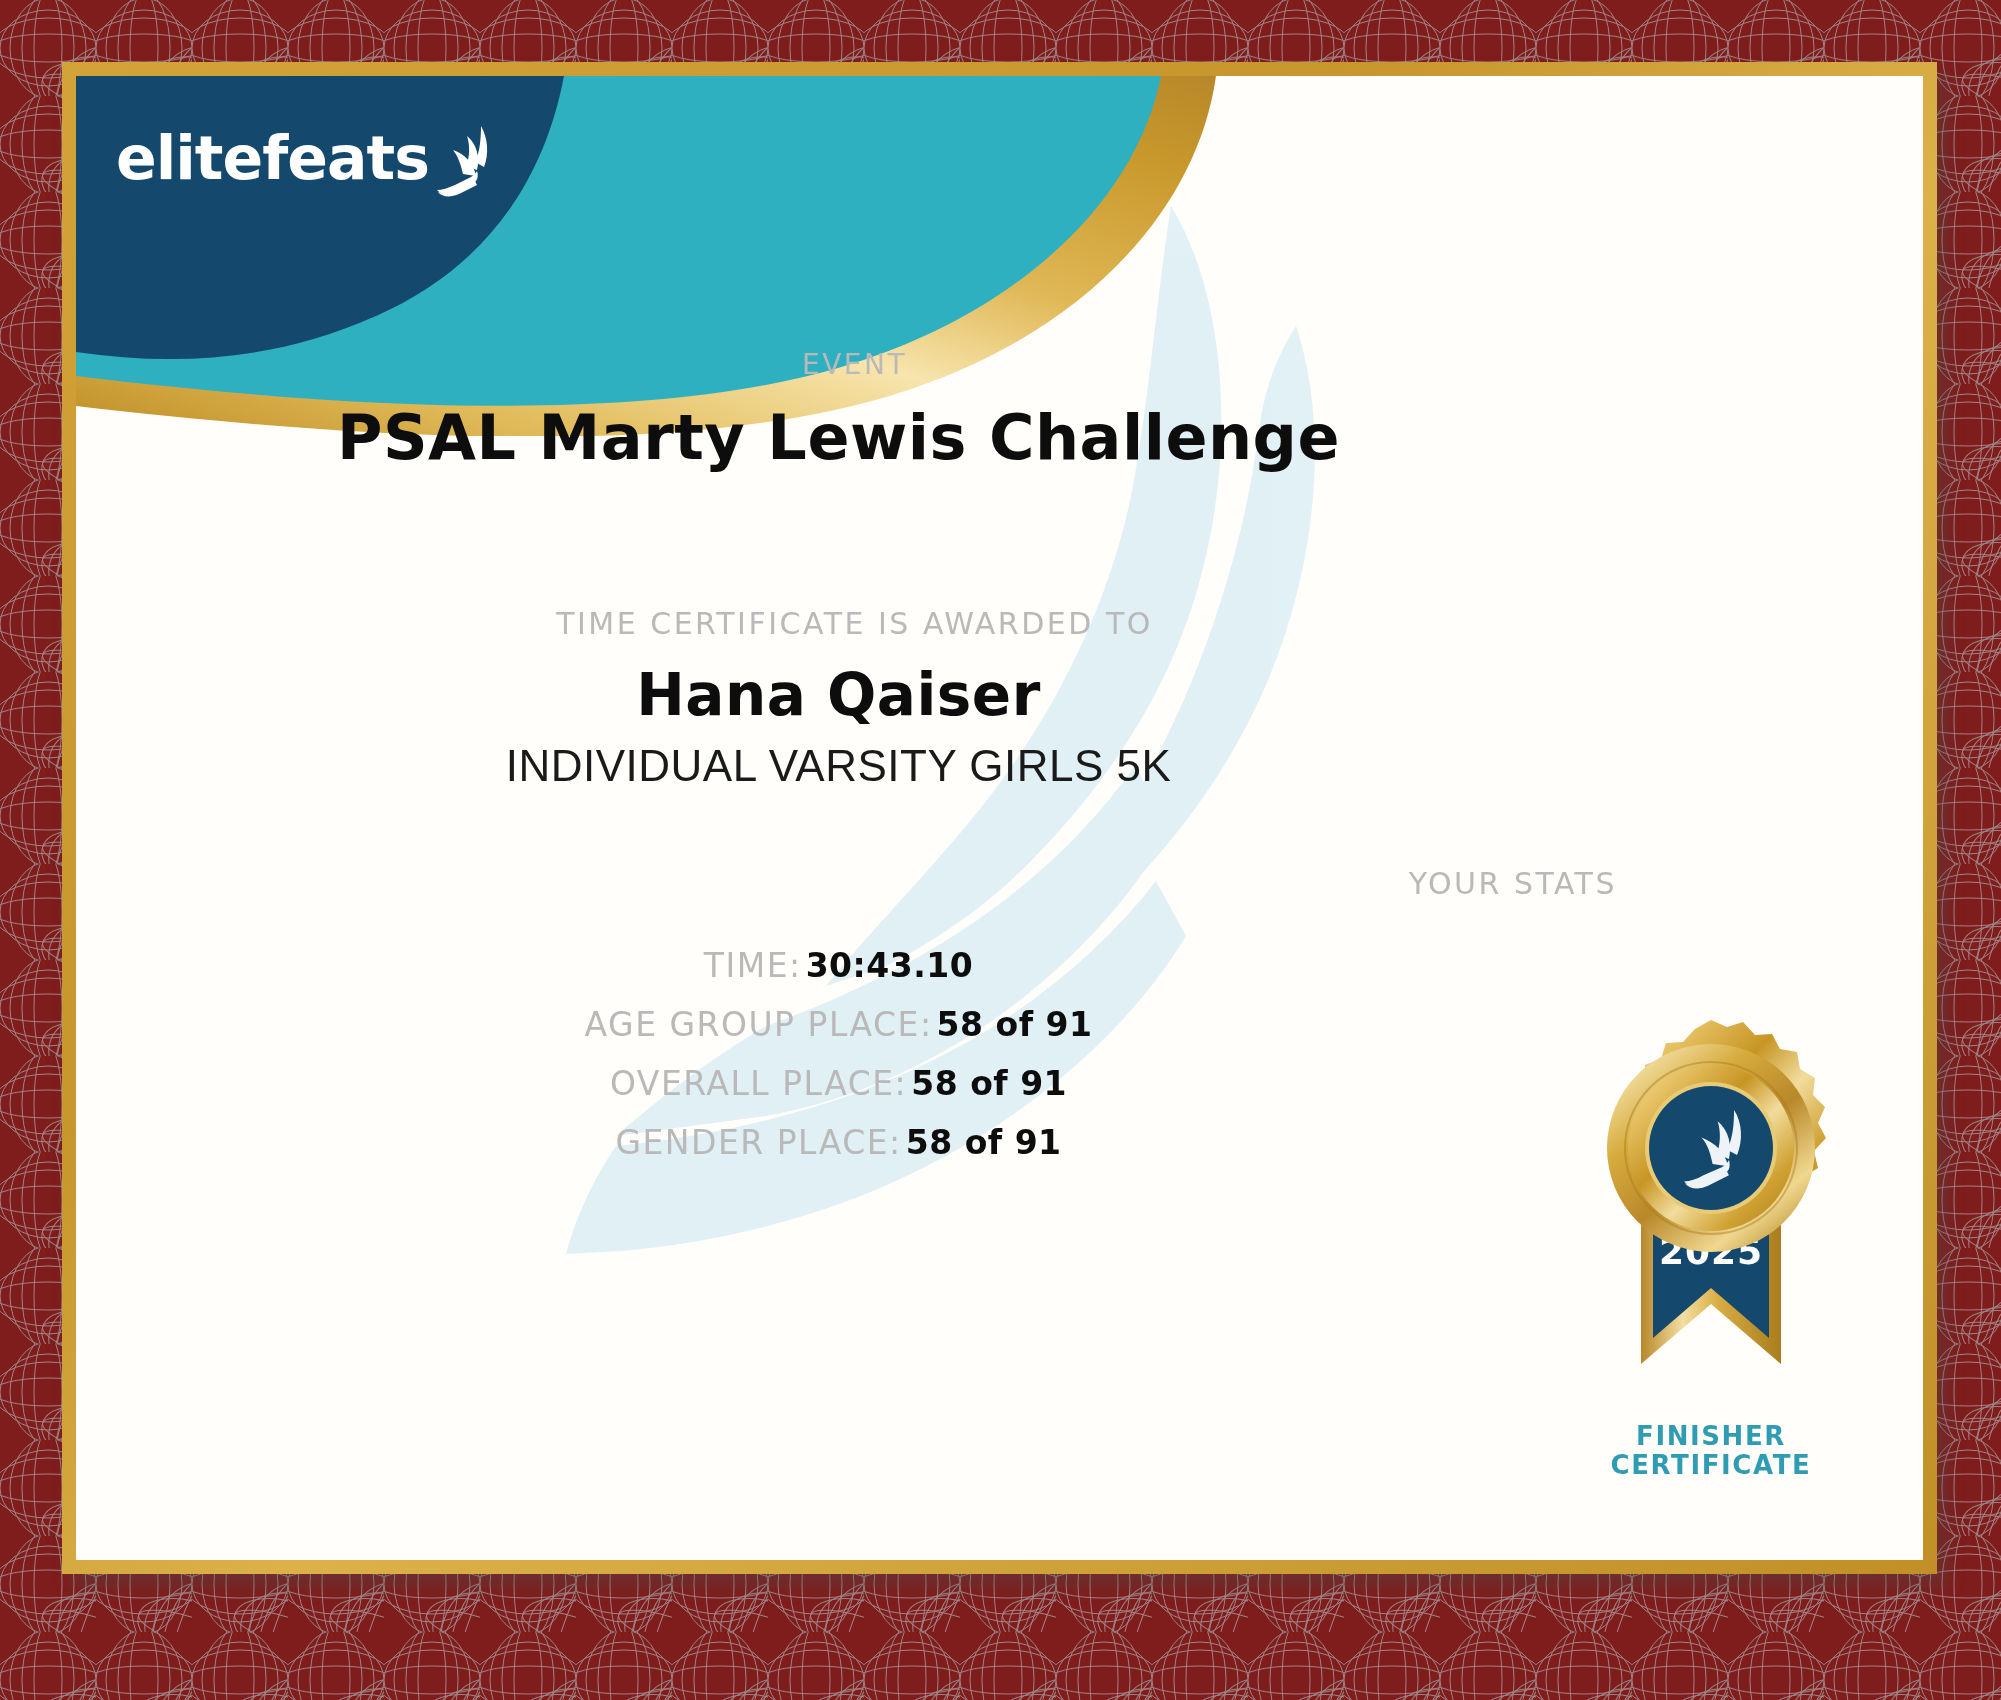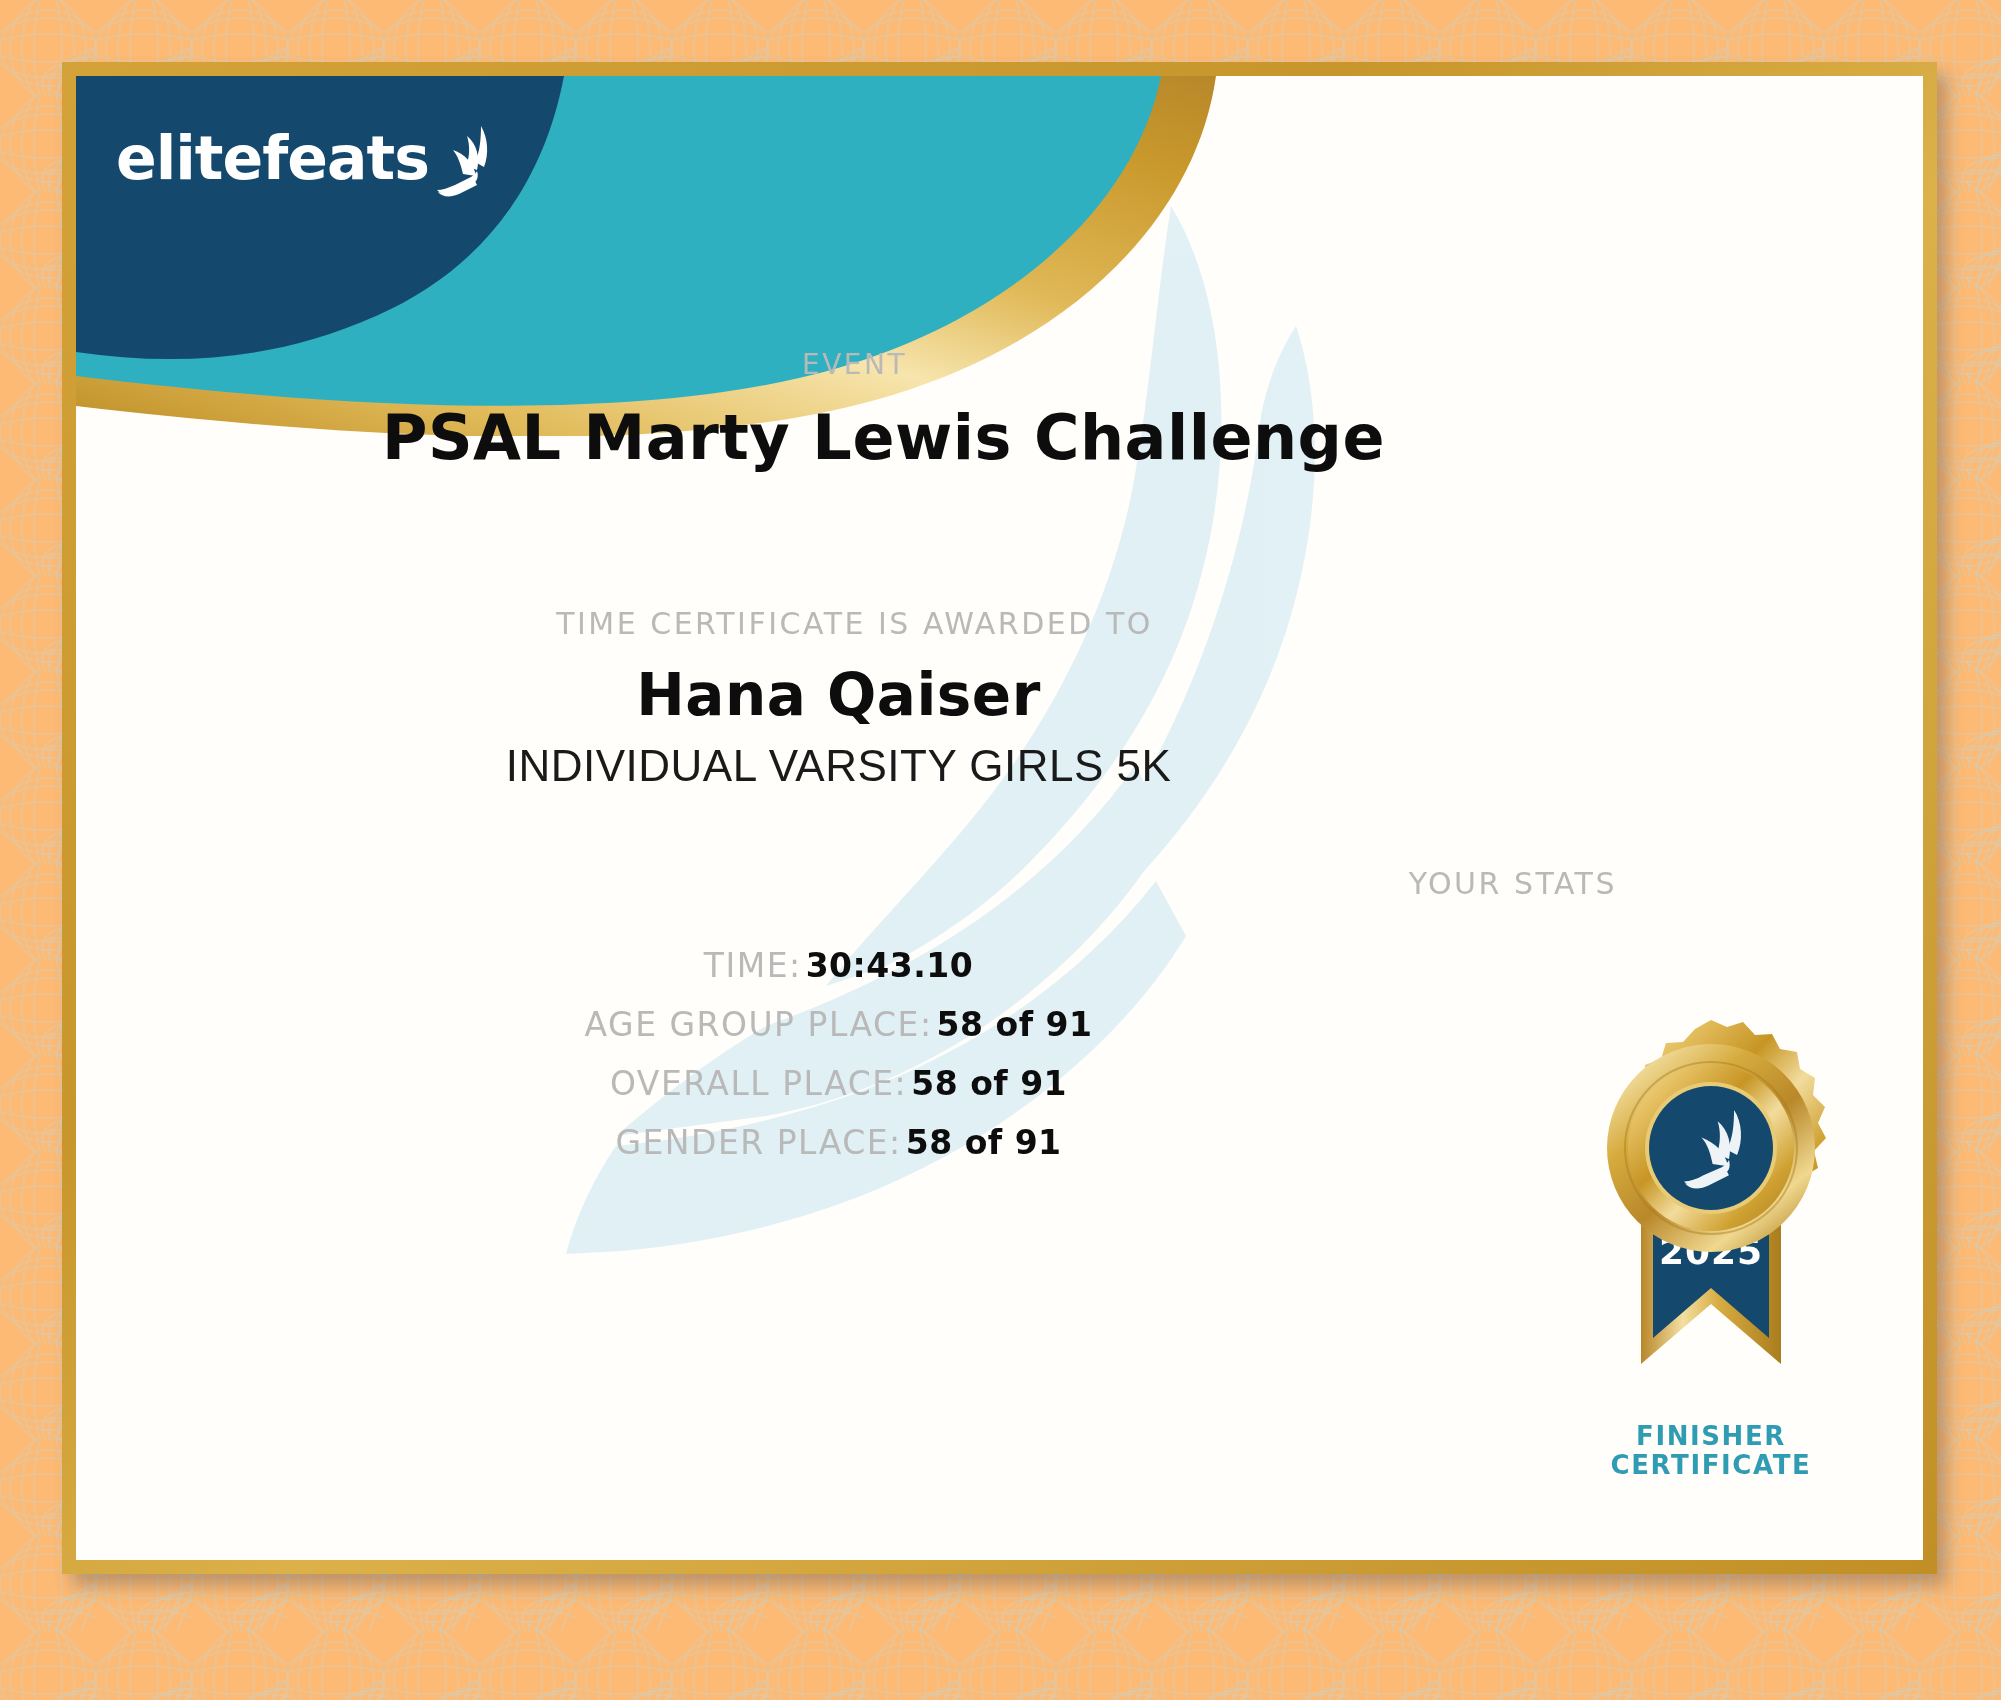--- a/index.html
+++ b/index.html
@@ -7,21 +7,21 @@
     width:2001px;height:1700px;
     font-family:"Liberation Sans", sans-serif;
     background:#ffffff;
     overflow:hidden;
   }
 
   
   #page{
     position:relative;
     width:2001px;height:1700px;
-    background:#fdba74;
+    background:#7f1d1d;
     overflow:hidden;
   }
   #guilloche{
     position:absolute;left:0;top:0;width:2001px;height:1700px;
     opacity:.55;
   }
 
   
   #cert-frame{
     position:absolute;
@@ -92,21 +92,20 @@
   #event-label{
     position:absolute;left:0;top:272px;width:1525px;
     text-align:center;font-size:28px;
   }
   #event-name{
     position:absolute;left:0;top:325px;width:1525px;
     text-align:center;
     color:#0d0d0d;
     font-size:62px;font-weight:700;letter-spacing:.5px;
     font-family:"DejaVu Sans", sans-serif;
-    padding-left:45px;
   }
 
   #awarded-label{
     position:absolute;left:0;top:530px;width:1525px;
     text-align:center;font-size:30px;
   }
   #recipient-name{
     position:absolute;left:0;top:585px;width:1525px;
     text-align:center;
     color:#0d0d0d;

